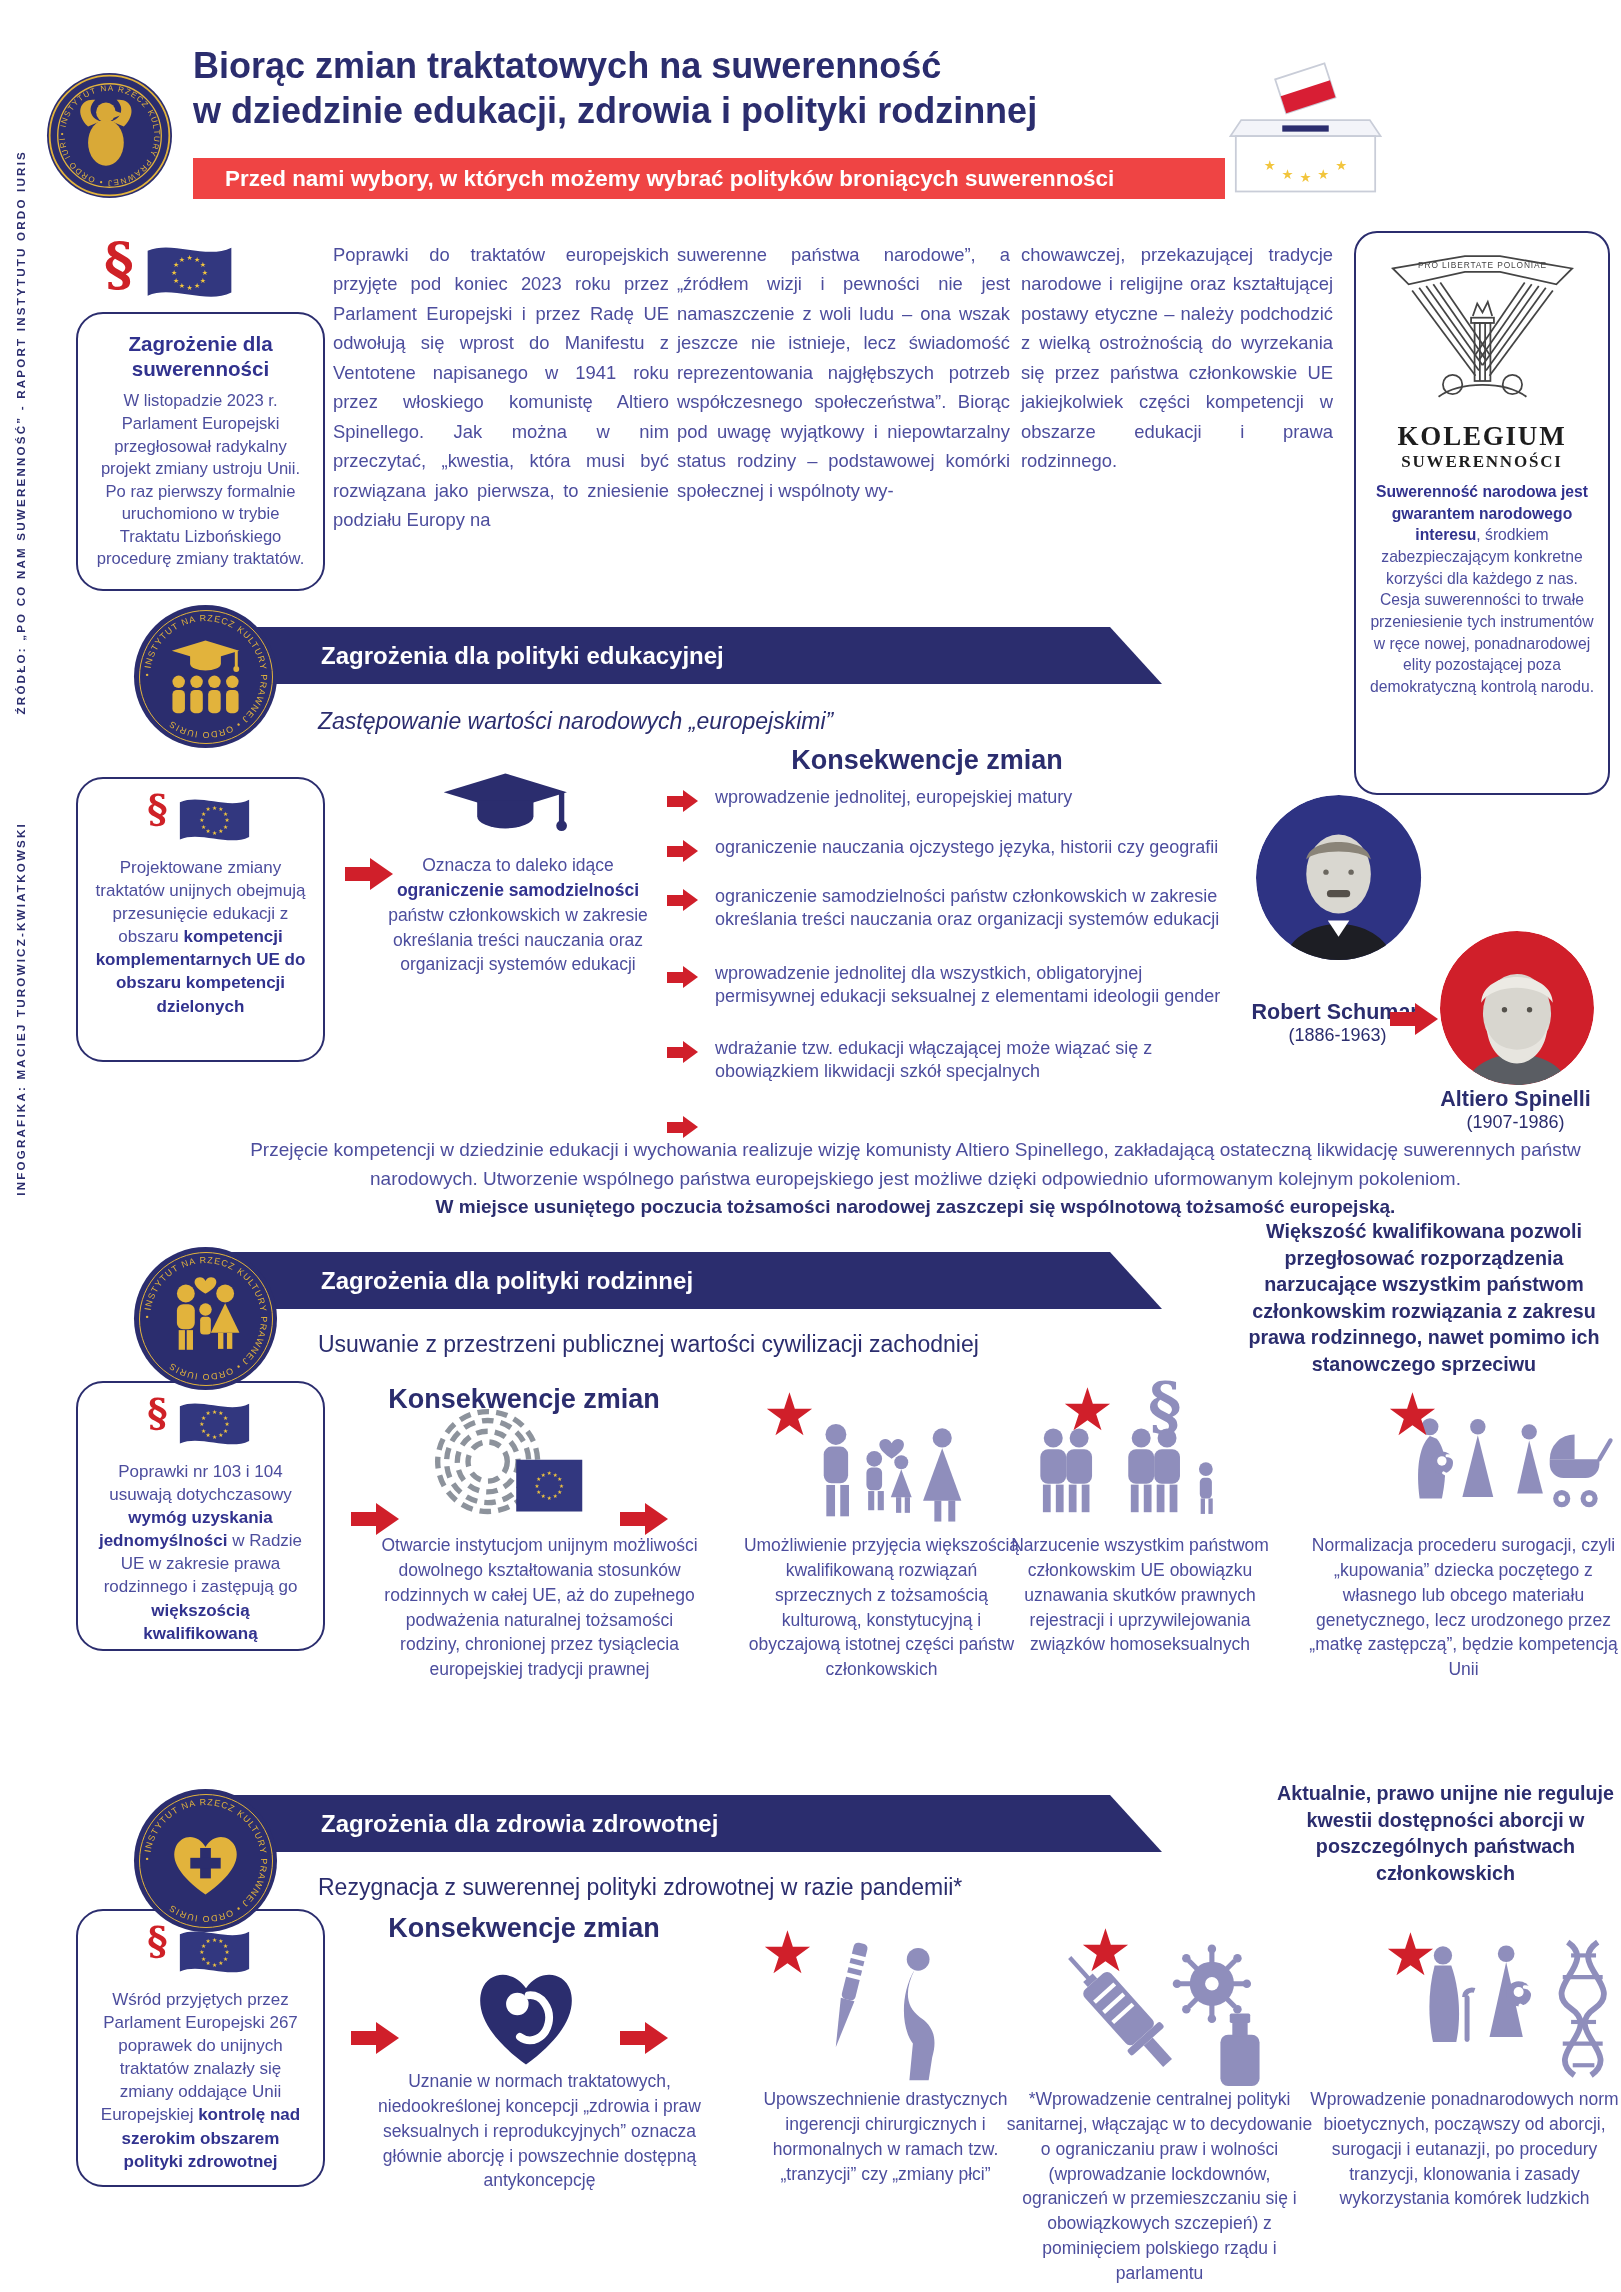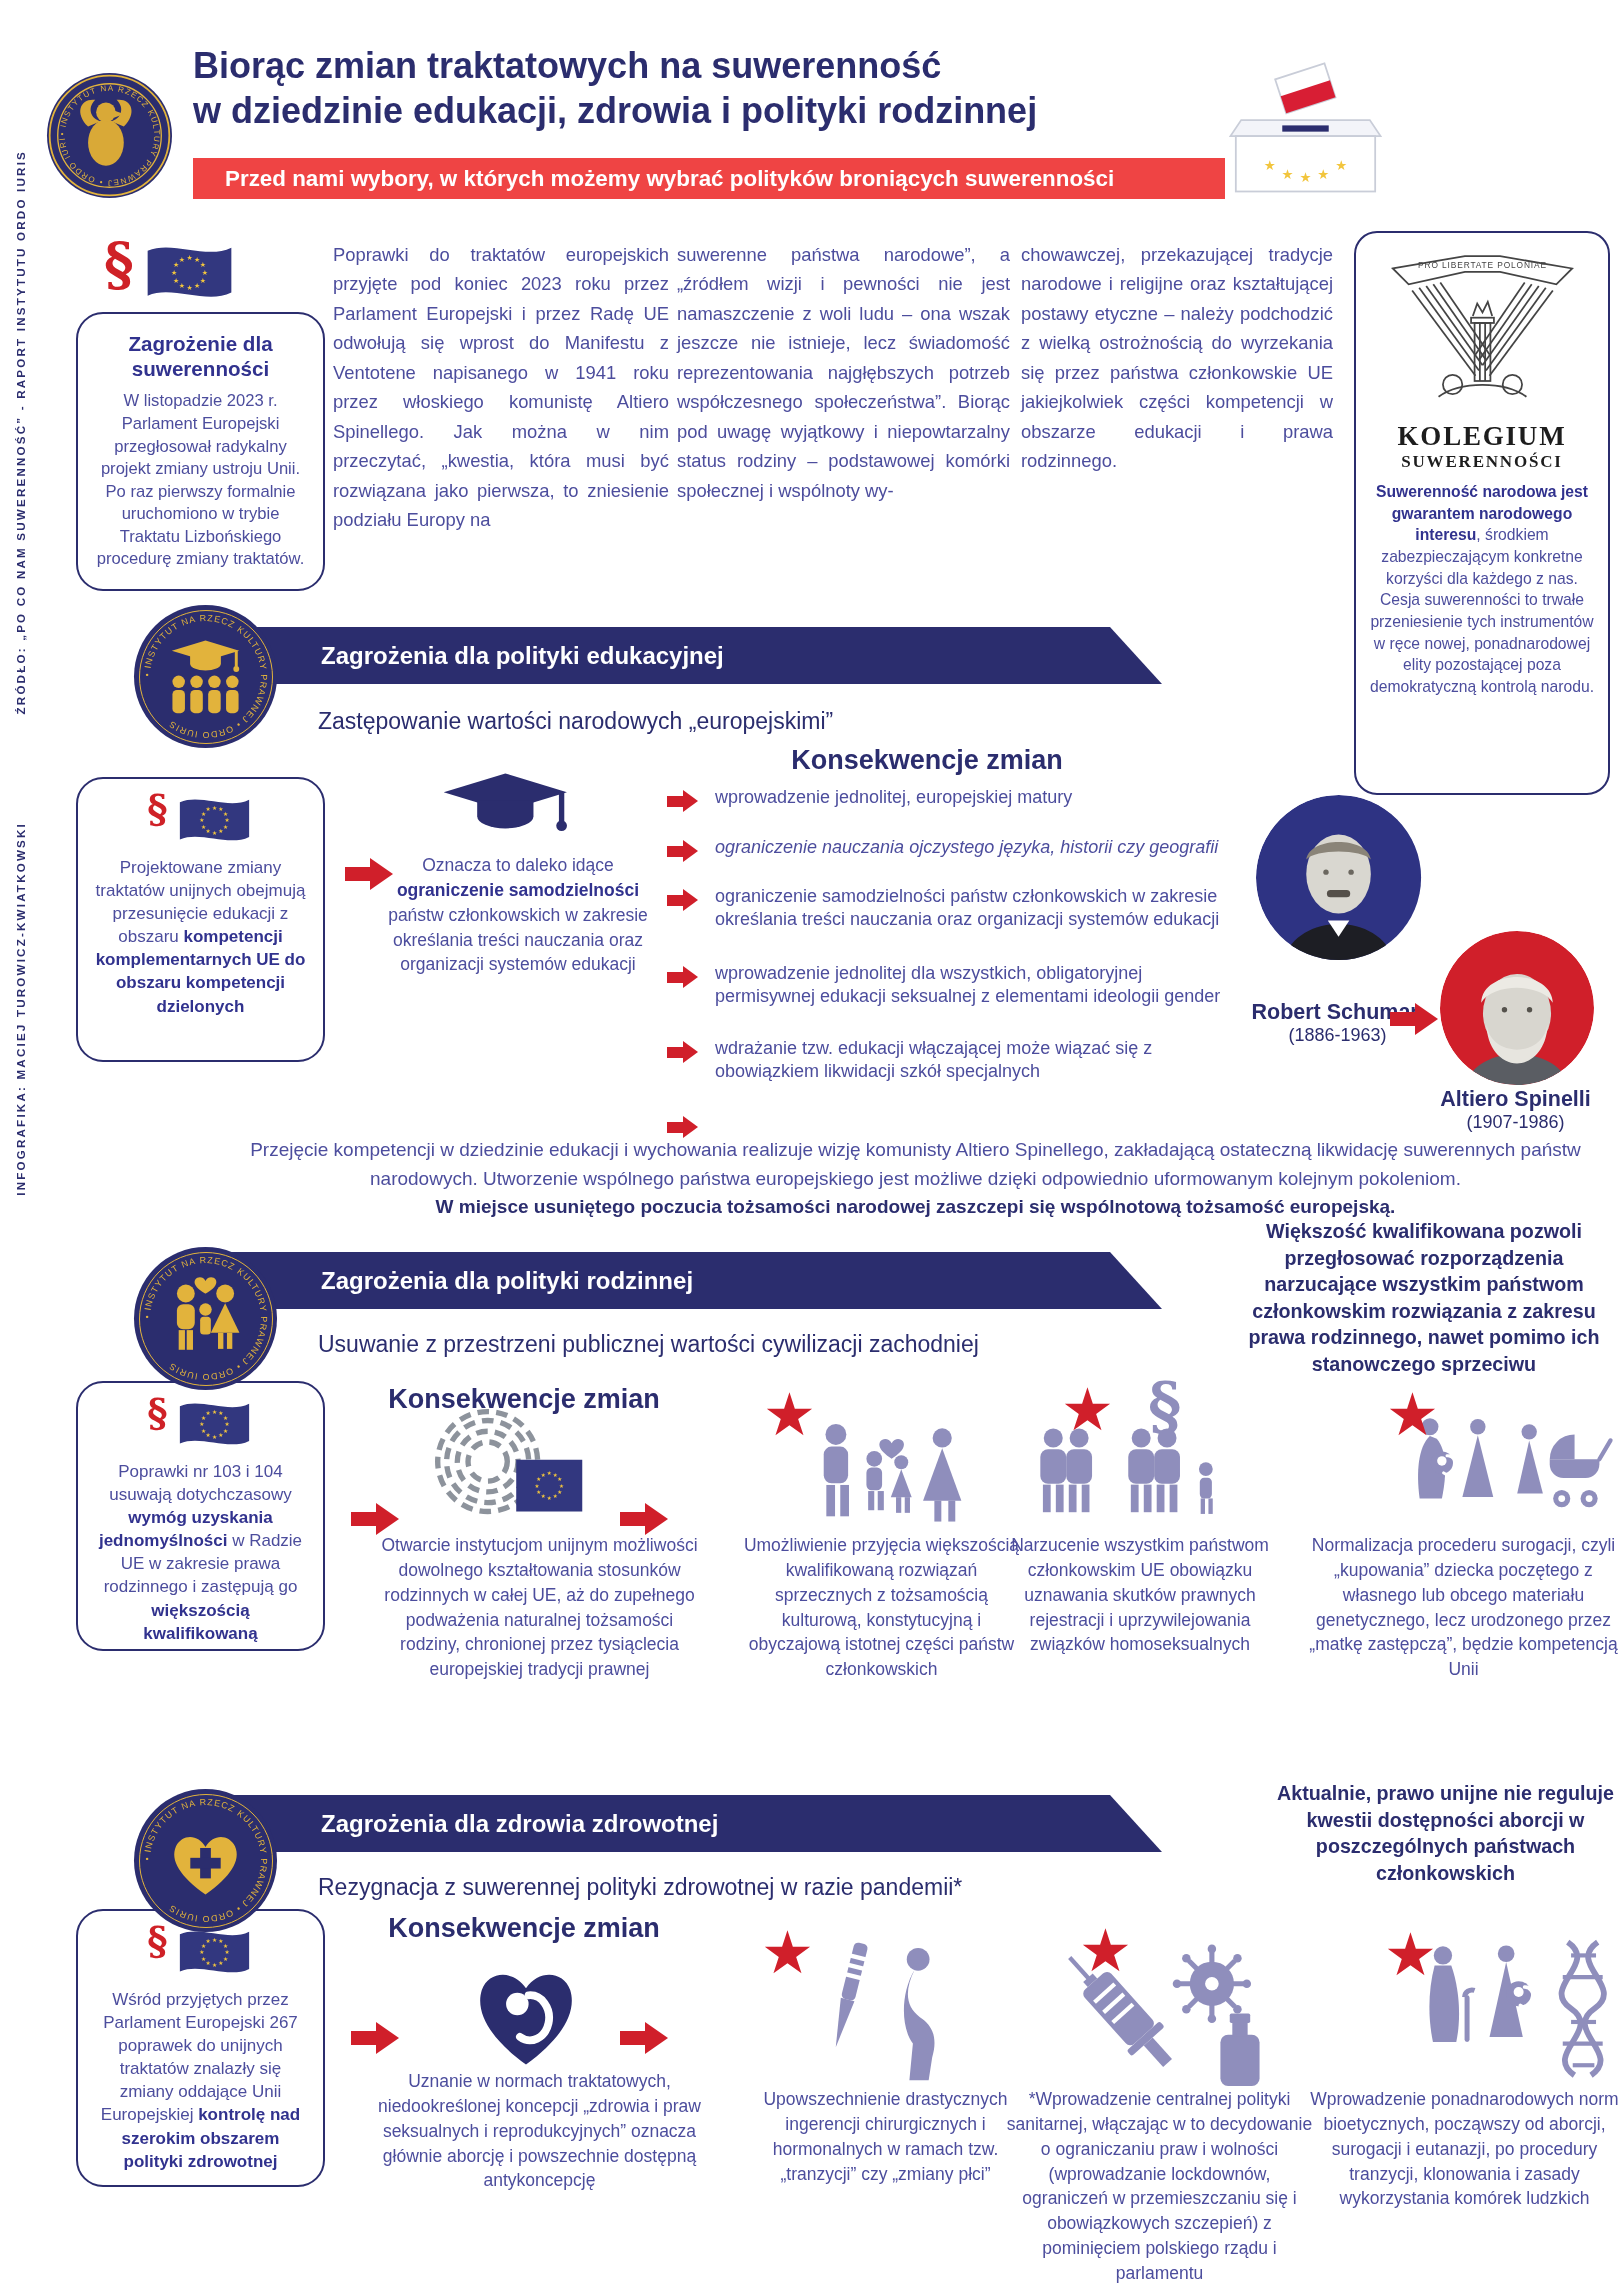--- a/index.html
+++ b/index.html
@@ -203,21 +203,21 @@
       </g>
       <defs>
           <path id="bc1" d="M80,80 m-62,0 a62,62 0 1,1 124,0 a62,62 0 1,1 -124,0"></path>
         </defs>
       <text font-size="10" fill="#e2b33c" letter-spacing="1.2"><textPath href="#bc1">• INSTYTUT NA RZECZ KULTURY PRAWNEJ • ORDO IURIS</textPath></text>
     </svg>
   </div>
   <div class="section-banner" style="left:215px;top:627px;width:947px;">
     <span>Zagrożenia dla polityki edukacyjnej</span>
   </div>
-  <div class="section-sub" style="left:318px;top:708px;">Zastępowanie wartości narodowych „europejskimi”</div>
+  <div class="section-sub" style="left:318px;top:708px;font-style:italic;">Zastępowanie wartości narodowych „europejskimi”</div>
   <div class="kons" style="left:779px;top:745px;width:296px;">Konsekwencje zmian</div>
 
   <div class="box" style="left:76px;top:777px;width:249px;height:285px;">
     <div class="box-icons">
       <span class="para-sign" style="font-size:39px;">§</span>
       <svg width="79" height="59" viewBox="0 0 120 92">
         <path d="M6 16 C38 2 82 28 114 12 L114 70 C82 86 38 60 6 74 Z" fill="#32377f"></path>
         <use href="#starring" transform="translate(60,44) scale(0.9)"></use>
       </svg>
     </div>
@@ -229,21 +229,21 @@
   <div class="arrow" style="left:345px;top:858px;"></div>
 
   <svg class="abs" style="left:441px;top:768px;" width="134" height="77" viewBox="0 0 150 86">
     <use href="#mortar" transform="translate(72,36) scale(1.5)" color="#2b2d6e"></use>
   </svg>
   <div class="center-col" style="left:387px;top:853px;width:262px;">
     <span>Oznacza to daleko idące </span><span class="bold-navy">ograniczenie samodzielności</span><span> państw członkowskich w zakresie określania treści nauczania oraz organizacji systemów edukacji</span>
   </div>
 
   <div class="cons-item" style="top:786px;"><span class="mini-arrow"></span><span>wprowadzenie jednolitej, europejskiej matury</span></div>
-  <div class="cons-item" style="top:836px;font-style:italic;"><span class="mini-arrow"></span><span>ograniczenie nauczania ojczystego języka, historii czy geografii</span></div>
+  <div class="cons-item" style="top:836px;"><span class="mini-arrow"></span><span>ograniczenie nauczania ojczystego języka, historii czy geografii</span></div>
   <div class="cons-item" style="top:885px;"><span class="mini-arrow"></span><span>ograniczenie samodzielności państw członkowskich w zakresie określania treści nauczania oraz organizacji systemów edukacji</span></div>
   <div class="cons-item" style="top:962px;"><span class="mini-arrow"></span><span>wprowadzenie jednolitej dla wszystkich, obligatoryjnej permisywnej edukacji seksualnej z elementami ideologii gender</span></div>
   <div class="cons-item" style="top:1037px;"><span class="mini-arrow"></span><span>wdrażanie tzw. edukacji włączającej może wiązać się z obowiązkiem likwidacji szkół specjalnych</span></div>
   <div class="cons-item" style="top:1112px;"><span class="mini-arrow"></span></div>
 
   <div class="pcircle" style="left:1256px;top:795px;width:166px;height:166px;">
     <svg width="166" height="166" viewBox="0 0 185 185">
       <g clip-path="url(#cpS)">
         <rect width="185" height="185" fill="#2e3383"></rect>
         <path d="M30,185 C45,130 139,130 154,185 Z" fill="#1d1e24"></path>

